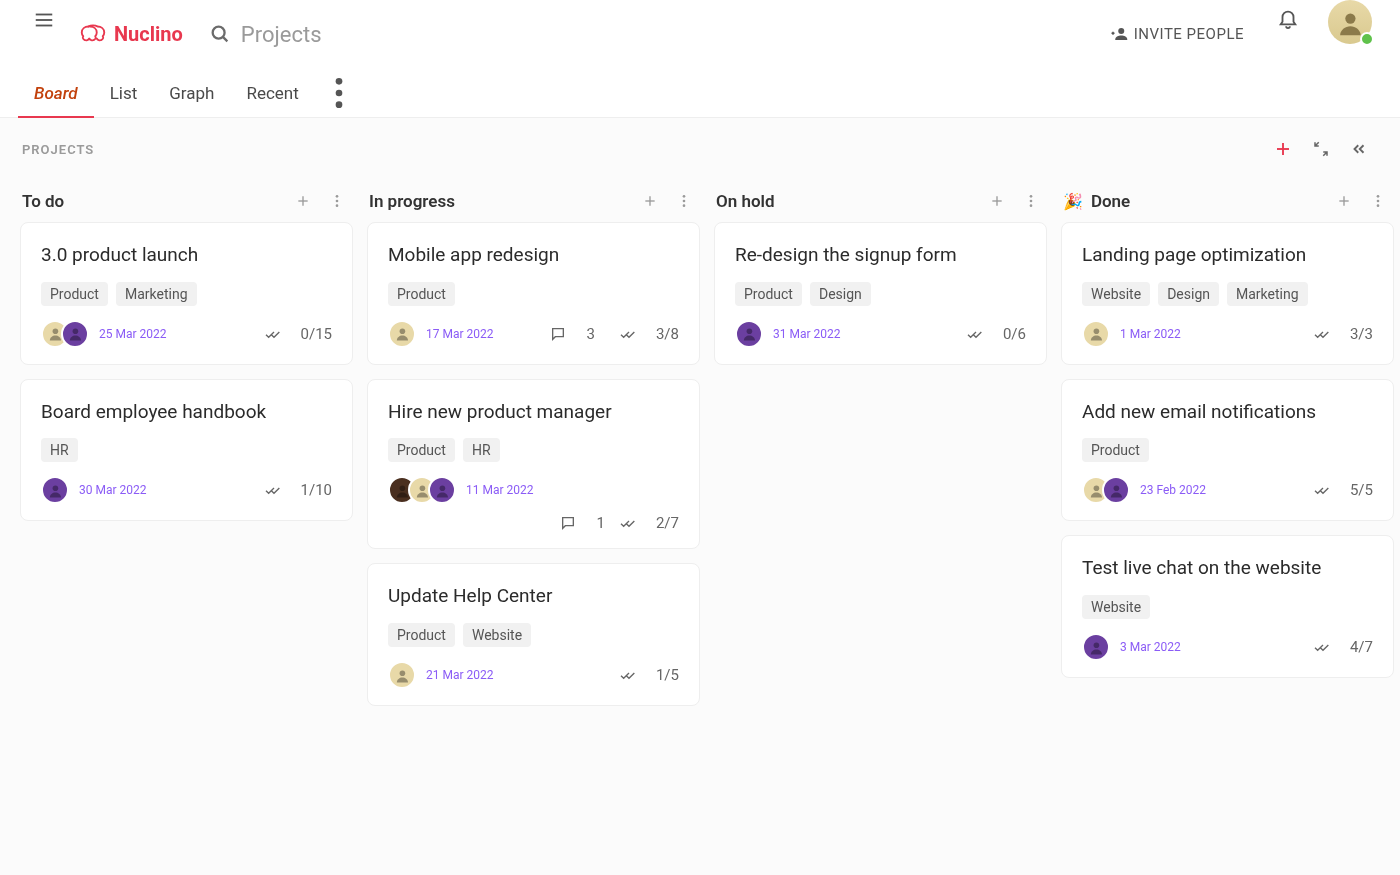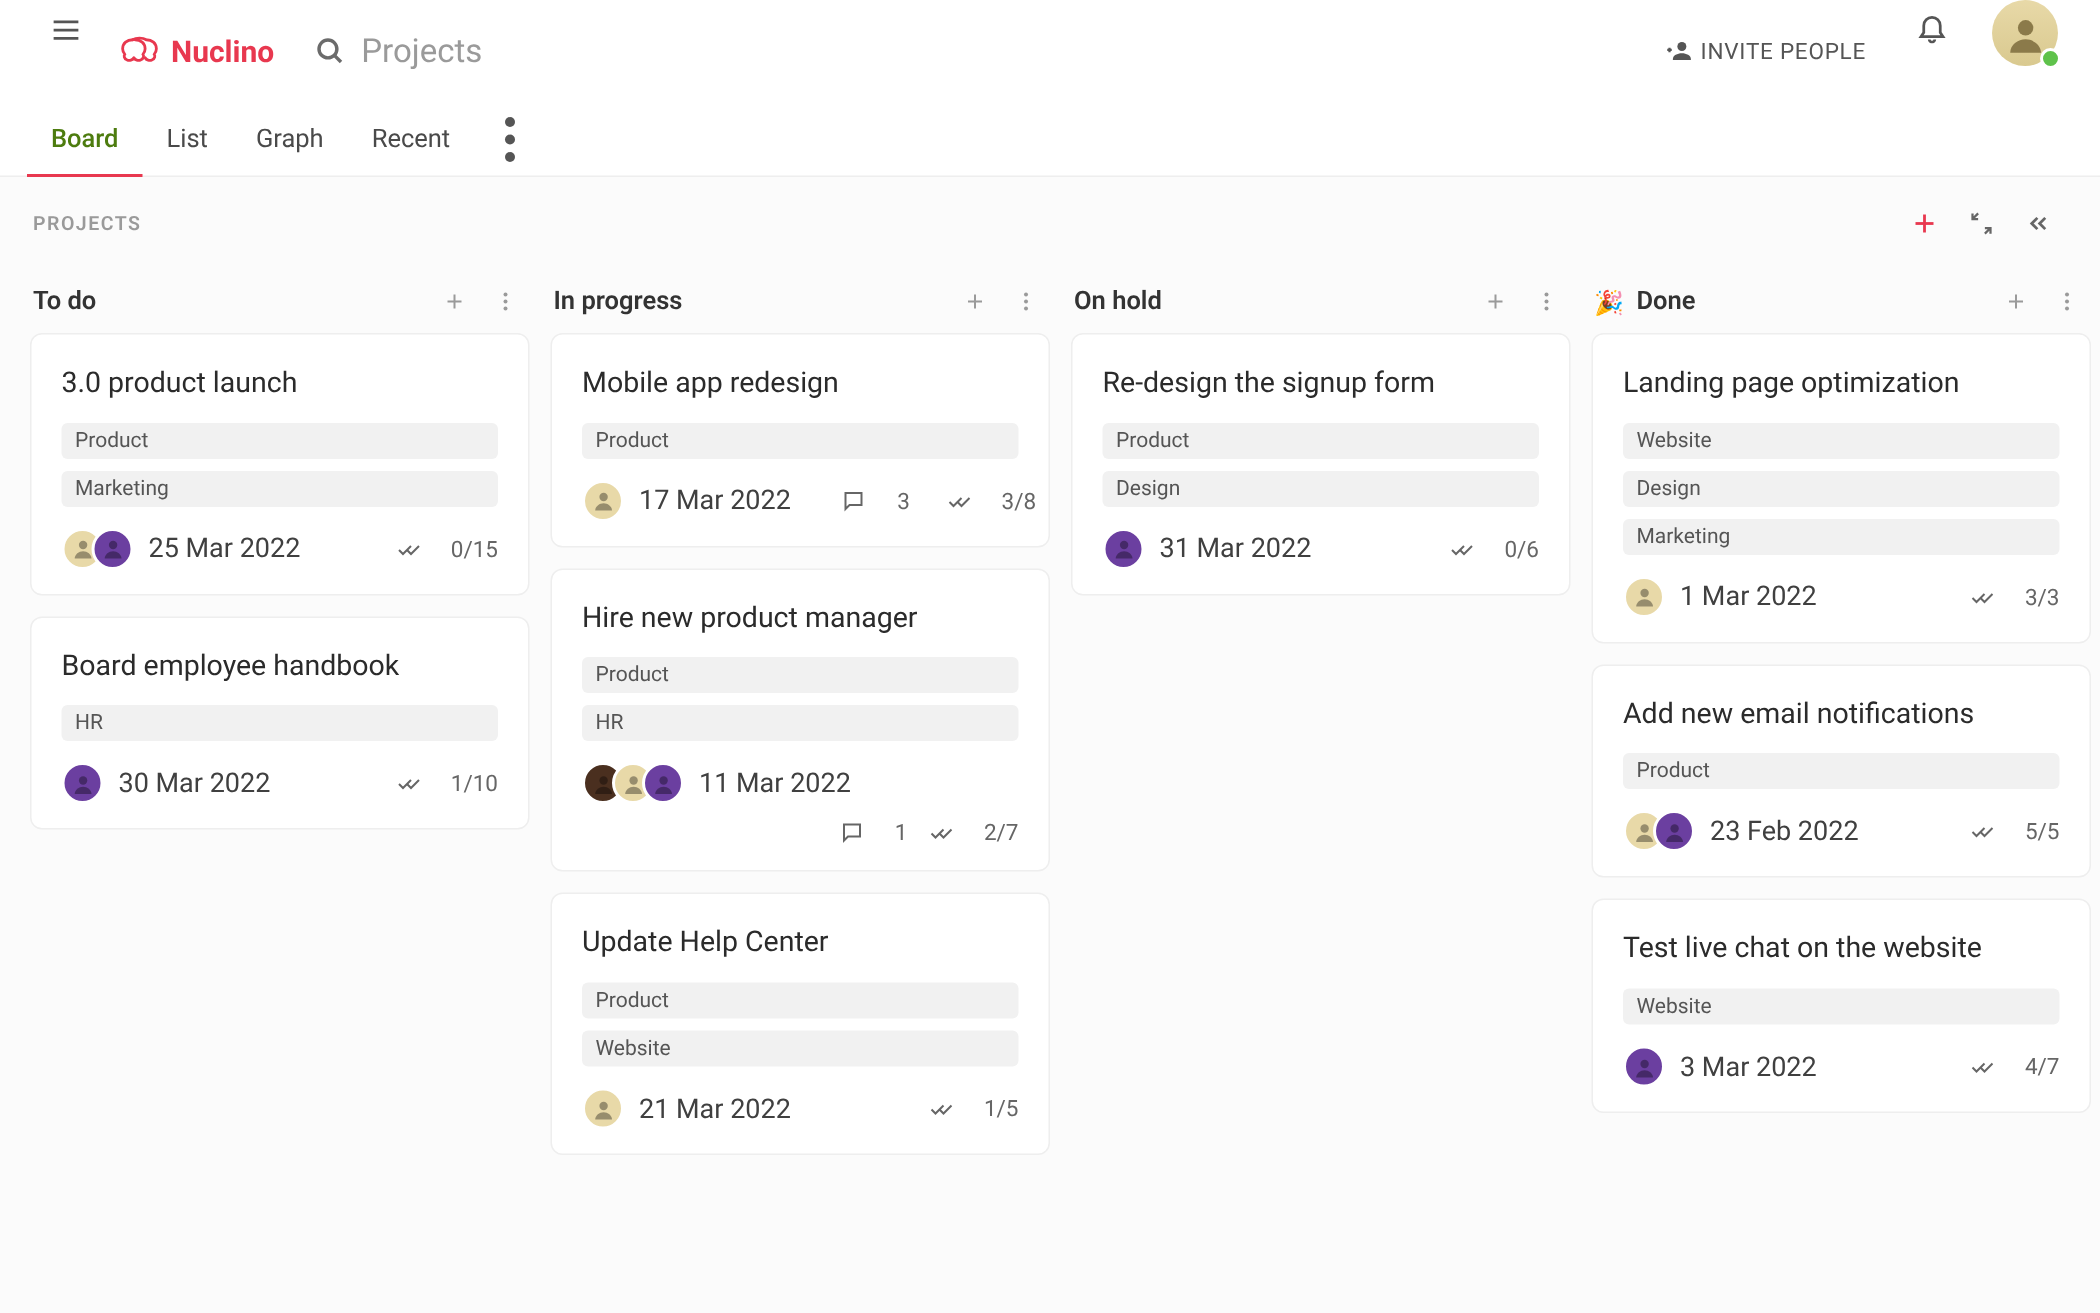--- a/index.html
+++ b/index.html
@@ -64,21 +64,21 @@
     padding: 0 0 0 18px;
     border-bottom: 1px solid #eee;
     gap: 4px;
   }
   .tab {
     padding: 0 16px; height: 100%;
     display:flex; align-items:center;
     color:#4a4a4a; font-size:17px; cursor:pointer;
     position:relative;
   }
-  .tab.active { color:#4d7c0f; font-weight:500;}
+  .tab.active { color:#c2410c; font-weight:500;font-style:italic;}
   .tab.active::after{
     content:""; position:absolute; left:0; right:0; bottom:-1px;
     height:2px; background:#e8384f;
   }
   .tab-more { width:40px; display:flex; align-items:center; justify-content:center; cursor:pointer; color:#555;}
   
   .board-toolbar {
     height: 62px;
     display:flex; align-items:center;
     padding: 0 24px 0 22px;
@@ -106,32 +106,32 @@
   .col-btn svg{width:16px;height:16px;}
   
   .card {
     background:#fff; border-radius:8px;
     border:1px solid #eee;
     padding: 20px 20px 16px 20px;
     margin-bottom: 14px;
     cursor:pointer;
   }
   .card-title { font-size:19px; color:#2b2b2b; margin-bottom:14px; line-height:1.3;}
-  .tags { display:flex; gap:8px; flex-wrap:wrap; margin-bottom:14px;flex-direction:column;}
+  .tags { display:flex; gap:8px; flex-wrap:wrap; margin-bottom:14px;}
   .tag { background:#f1f1f1; color:#555; font-size:14px; padding:4px 9px; border-radius:4px;}
   .card-footer{ display:flex; align-items:center; gap:10px;}
   .avatars { display:flex; }
   .avatar-sm{
     width:28px; height:28px; border-radius:50%;
     border:2px solid #fff;
     display:flex; align-items:center; justify-content:center;
     font-size:0;
   }
   .avatar-sm + .avatar-sm { margin-left:-8px; }
-  .date{ color:#404040; font-size:18px; white-space: nowrap;}
+  .date{ color:#8b5cf6; font-size:12px; white-space: nowrap;}
   .footer-spacer{flex:1;}
   .stat{ display:flex; align-items:center; gap:21px; color:#666; font-size:15px; margin-left:14px; white-space: nowrap;}
   .stat svg{width:16px;height:16px;}
   .card-extra-row{
     display:flex; justify-content:flex-end; align-items:center;
     margin-top:10px;
   }
 </style>
 </head>
 <body>

